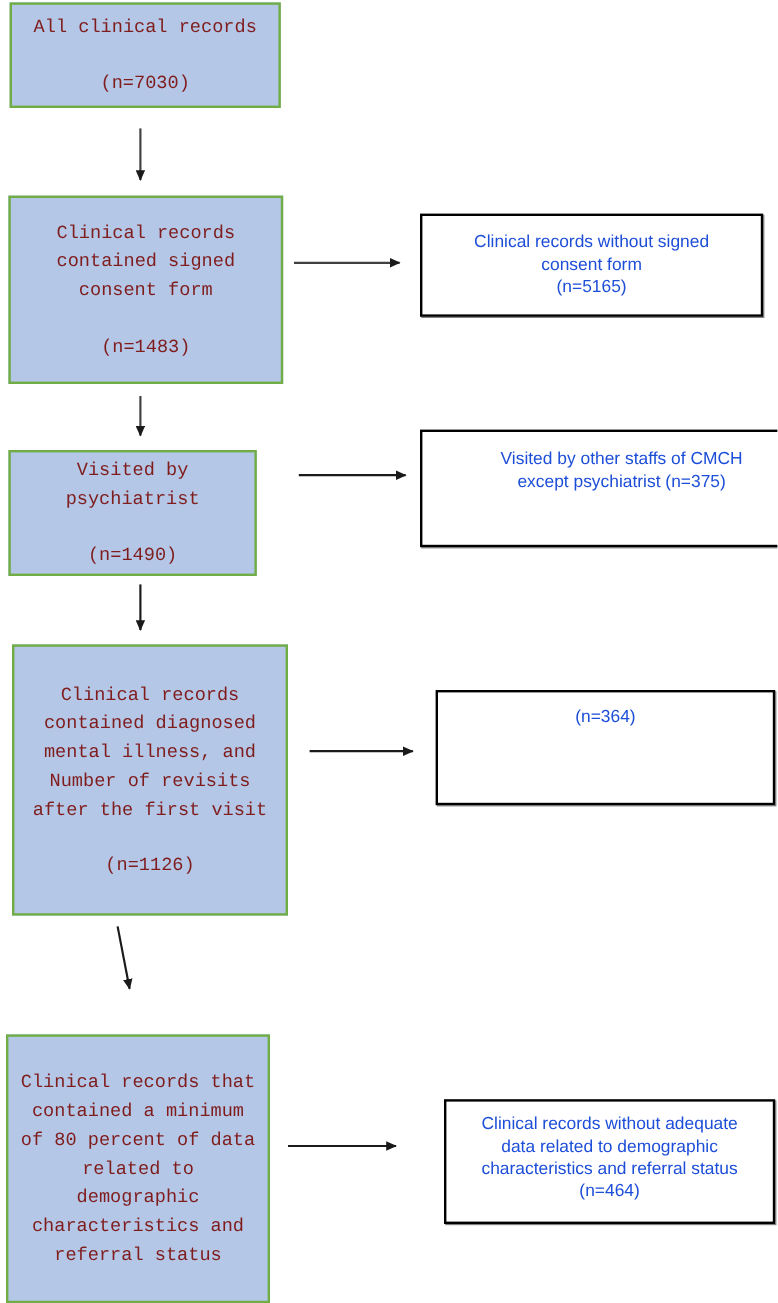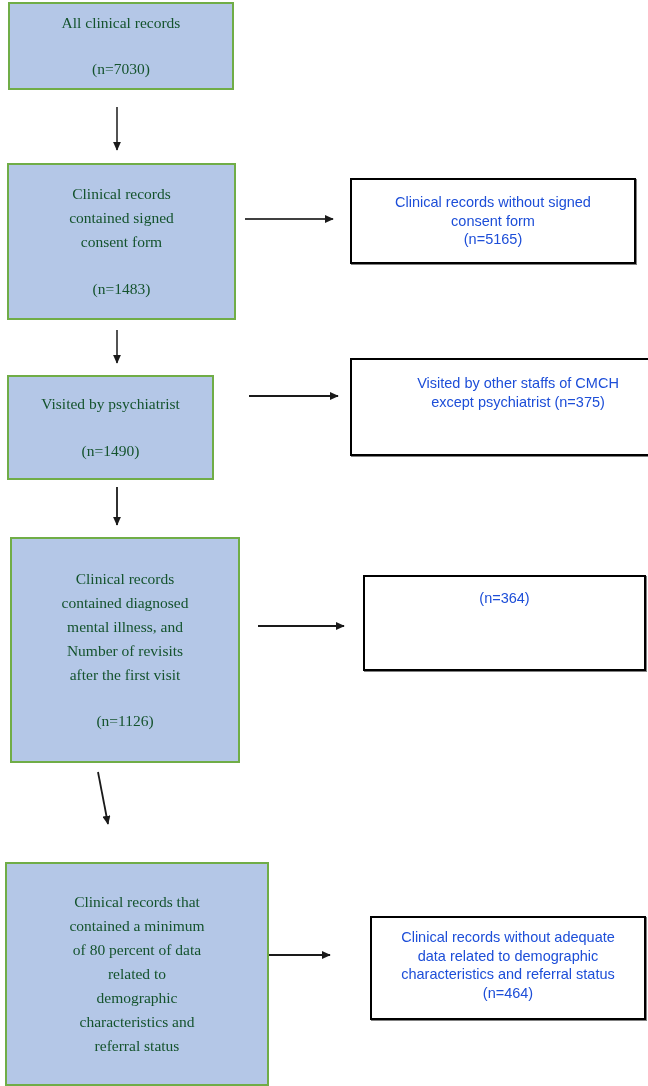--- a/index.html
+++ b/index.html
@@ -23,22 +23,22 @@
     display: flex;
     flex-direction: column;
     align-items: center;
     justify-content: center;
     text-align: center;
   }
   
   .node.included {
     background: #b4c7e7;
     border: 2px solid #70ad47;
-    color: #14532d;
-    font-family: Liberation Serif, serif;
+    color: #7f1d1d;
+    font-family: Liberation Mono, monospace;
     font-size: 15.5px;
     line-height: 1.55;
     padding: 4px 8px;
   }
   
   .node.excluded {
     background: #ffffff;
     border: 2px solid #000000;
     color: #1d4ed8;
     font-family: "Liberation Sans", sans-serif;
@@ -132,21 +132,21 @@
 
   <div class="node included" style="left:10px; top:537px; width:230px; height:226px;">
     <span class="body-text">Clinical records
 contained diagnosed
 mental illness, and
 Number of revisits
 after the first visit</span>
     <span class="count-text">(n=1126)</span>
   </div>
 
-  <div class="node included" style="left:5px; top:862px; width:264px; height:224px;">
+  <div class="node included" style="left:5px; top:862px; width:220px; height:224px;">
     <span class="body-text">Clinical records that
 contained a minimum
 of 80 percent of data
 related to
 demographic
 characteristics and
 referral status</span>
   </div>
 
   <div class="node excluded" style="left:350px; top:178px; width:286px; height:86px;">

